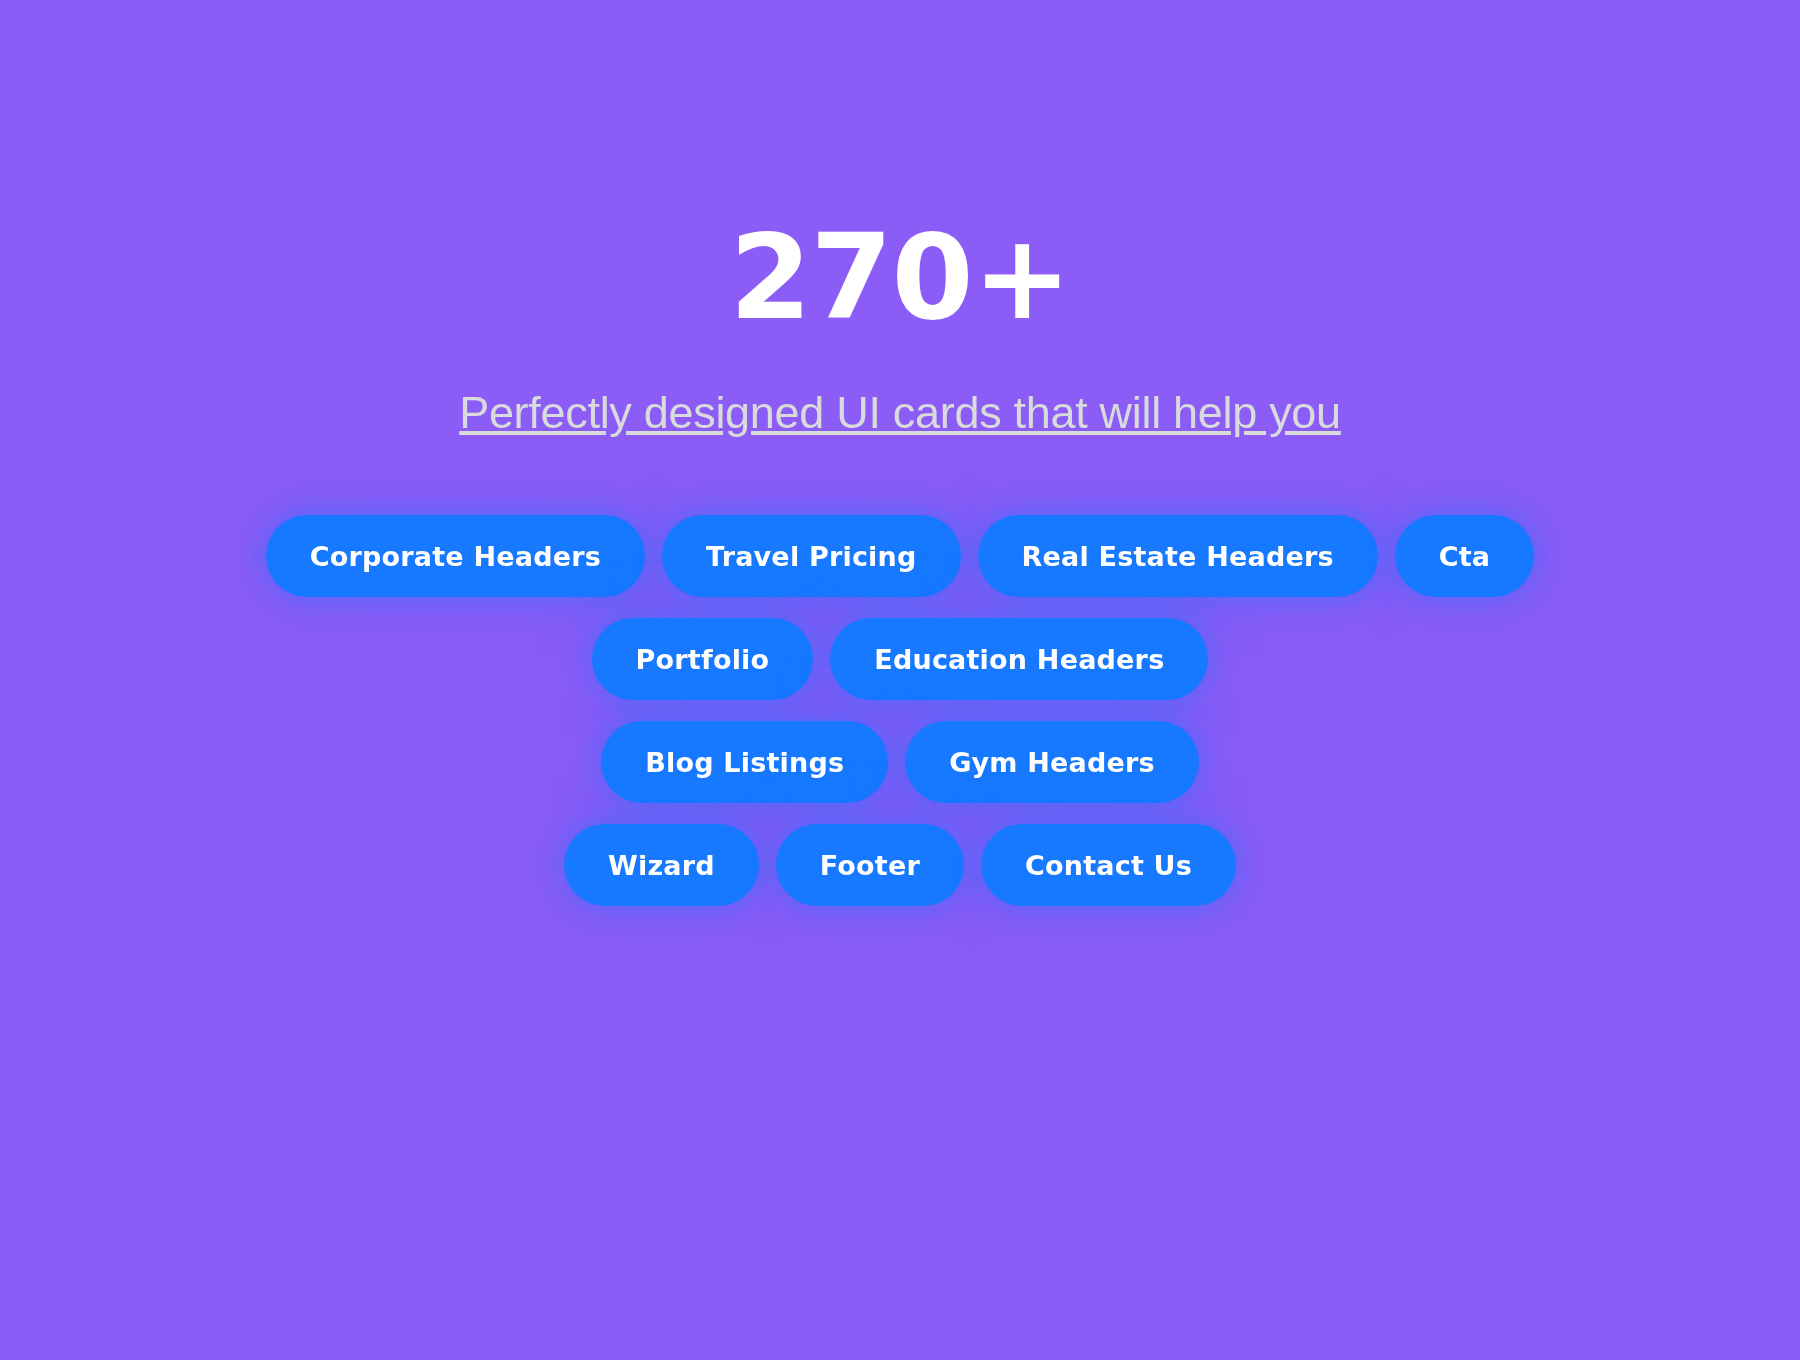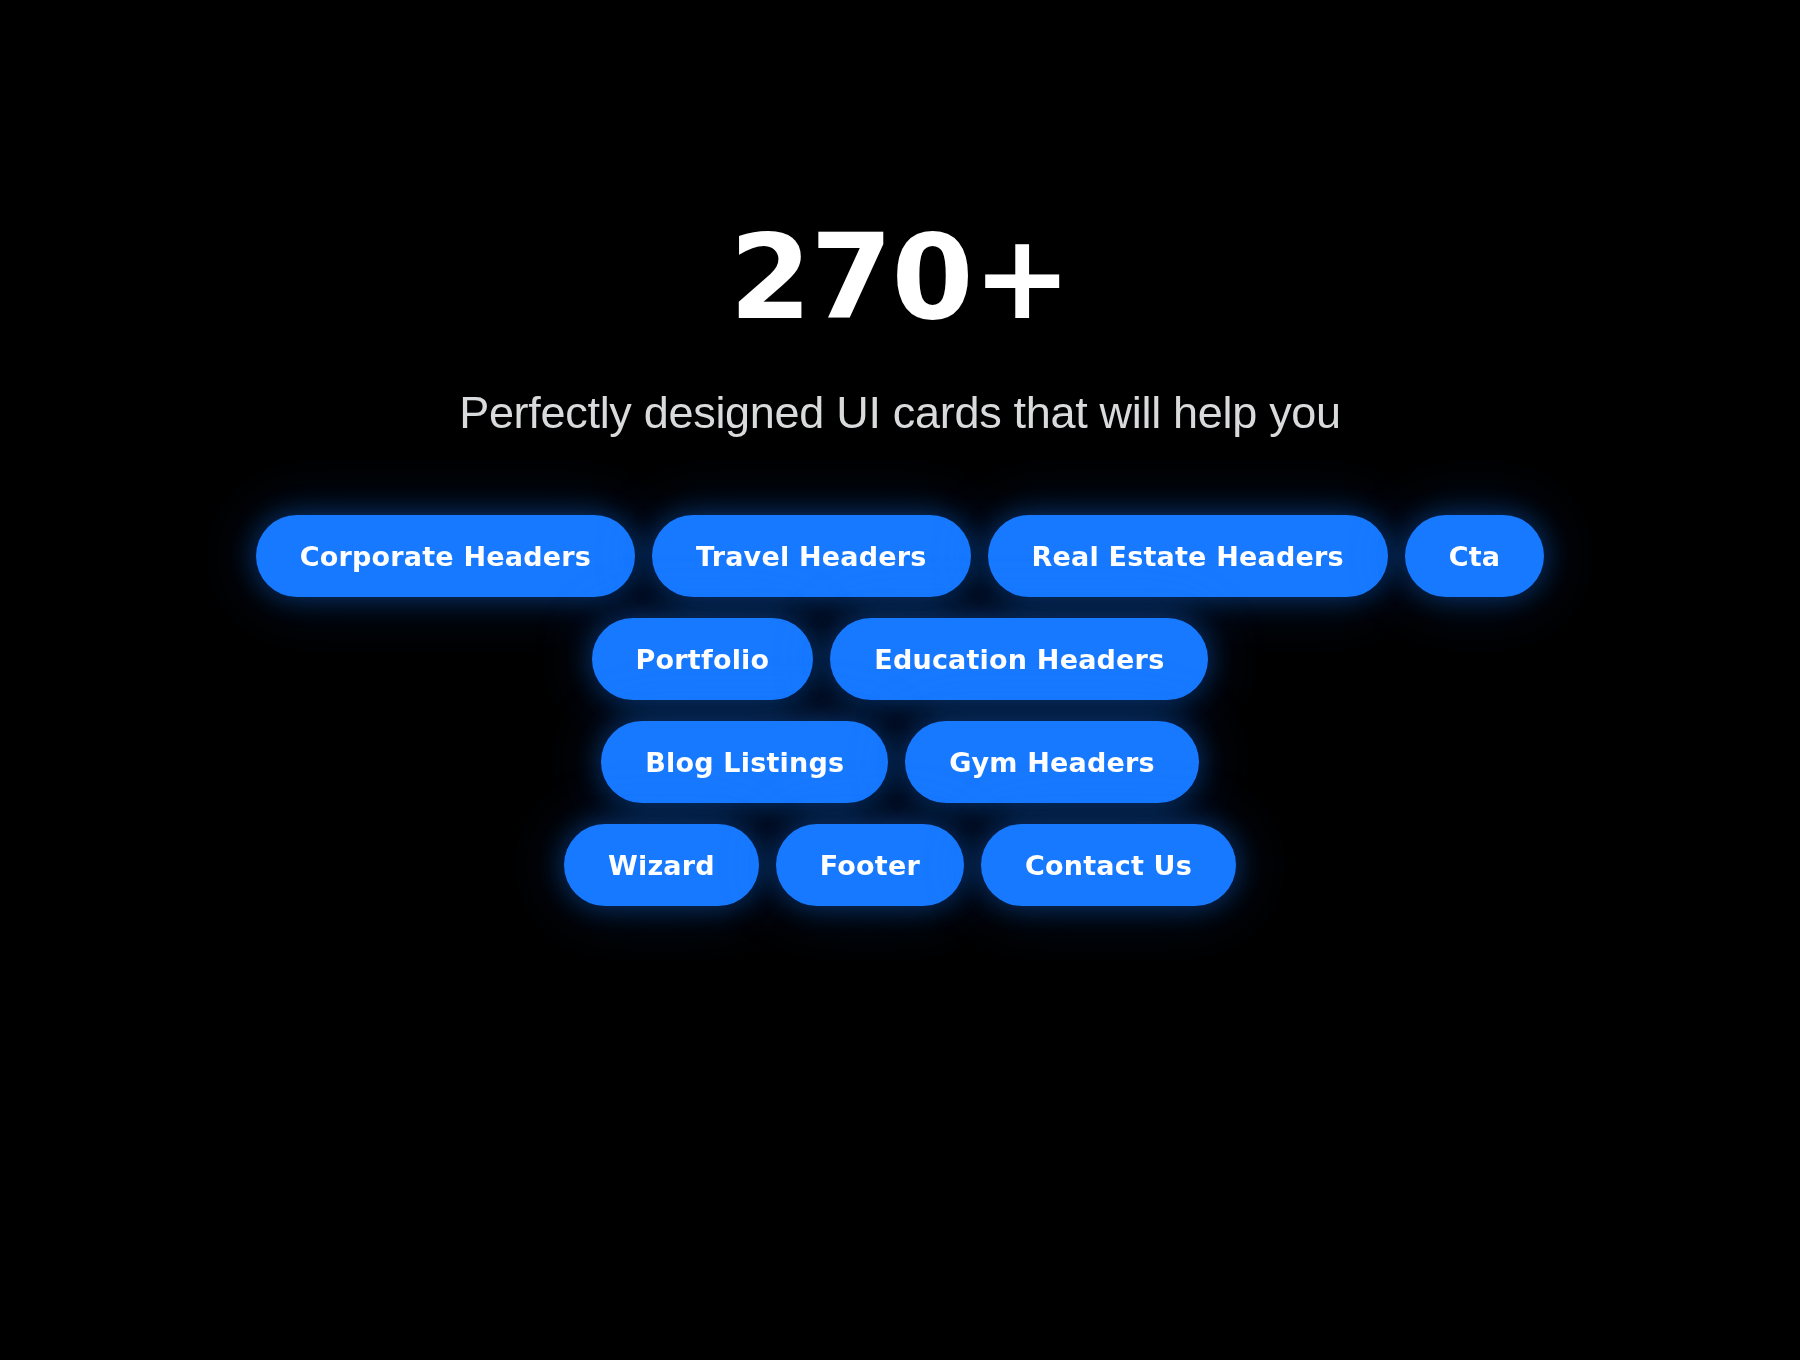--- a/index.html
+++ b/index.html
@@ -11,21 +11,21 @@
     height: 1360px;
     background: #202226;
     font-family: "Liberation Sans", sans-serif;
     overflow: hidden;
   }
 
   .page {
     position: relative;
     width: 1800px;
     height: 1360px;
-    background: #000000;
+    background: #8b5cf6;
     box-sizing: border-box;
     display: flex;
     flex-direction: column;
     align-items: center;
   }
 
   .hero {
     margin-top: 218px;
     text-align: center;
     width: 100%;
@@ -46,20 +46,21 @@
     margin-top: 44px;
     font-family: "Liberation Sans", sans-serif;
     font-size: 45px;
     line-height: 1.45;
     font-weight: 300;
     color: #d9dadc;
     letter-spacing: -0.3px;
   }
   .hero-sub .line {
     display: block;
+    text-decoration: underline;
   }
 
   .tag-cloud {
     margin-top: 70px;
     width: 1540px;
     display: flex;
     flex-direction: column;
     align-items: center;
     gap: 21px;
   }
@@ -108,21 +109,21 @@
   <div class="hero">
     <div class="hero-count">270+</div>
     <div class="hero-sub">
       <span class="line">Perfectly designed UI cards that will help you</span>
     </div>
   </div>
 
   <div class="tag-cloud">
     <div class="tag-row row-1">
       <button class="tag-pill">Corporate Headers</button>
-      <button class="tag-pill">Travel Headers</button>
+      <button class="tag-pill">Travel Pricing</button>
       <button class="tag-pill">Real Estate Headers</button>
       <button class="tag-pill">Cta</button>
     </div>
 
     <div class="tag-row row-2">
       <button class="tag-pill">Portfolio</button>
       <button class="tag-pill">Education Headers</button>
     </div>
 
     <div class="tag-row row-3">

